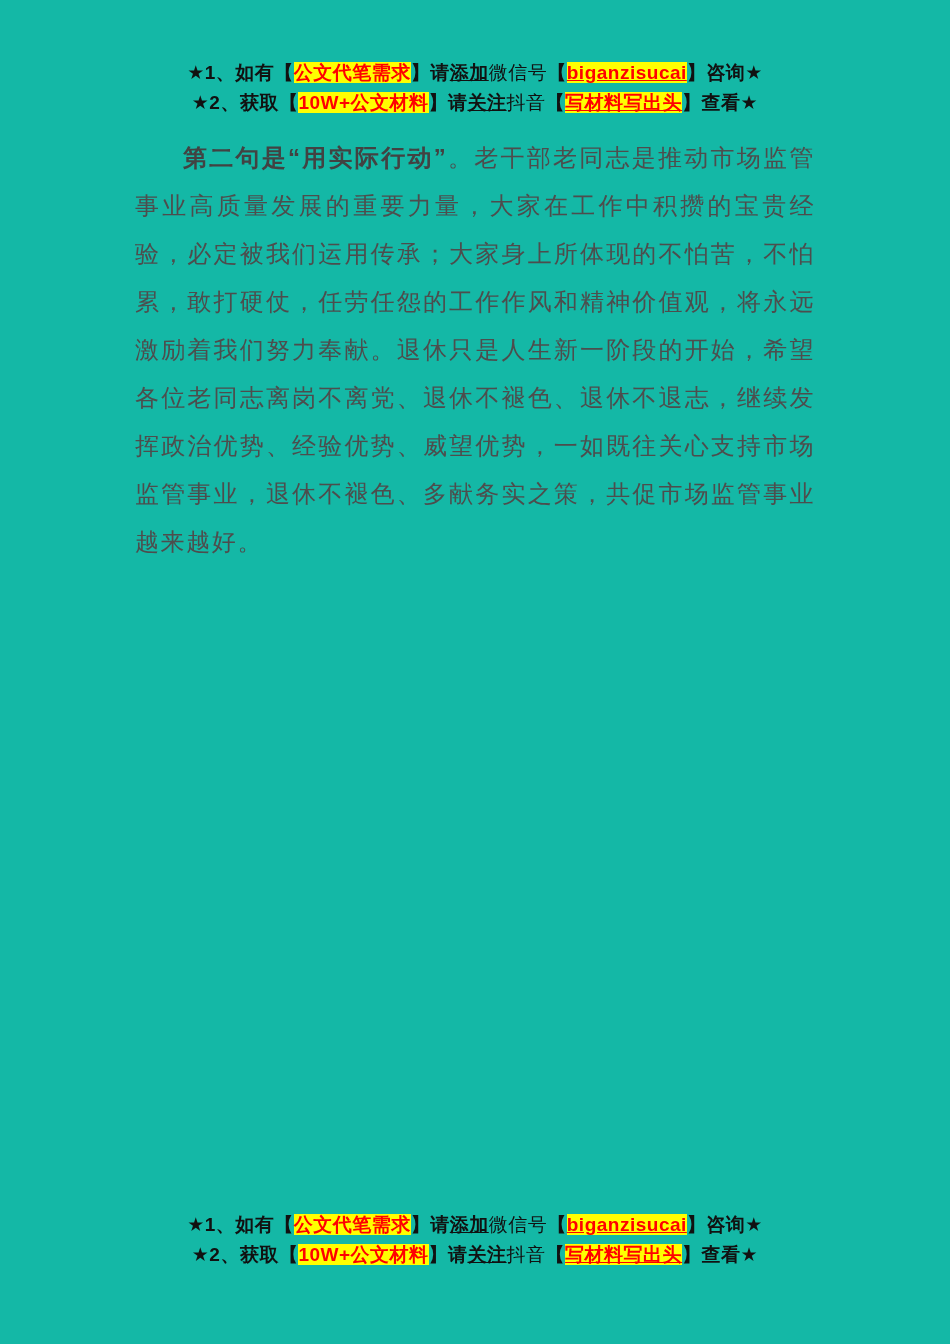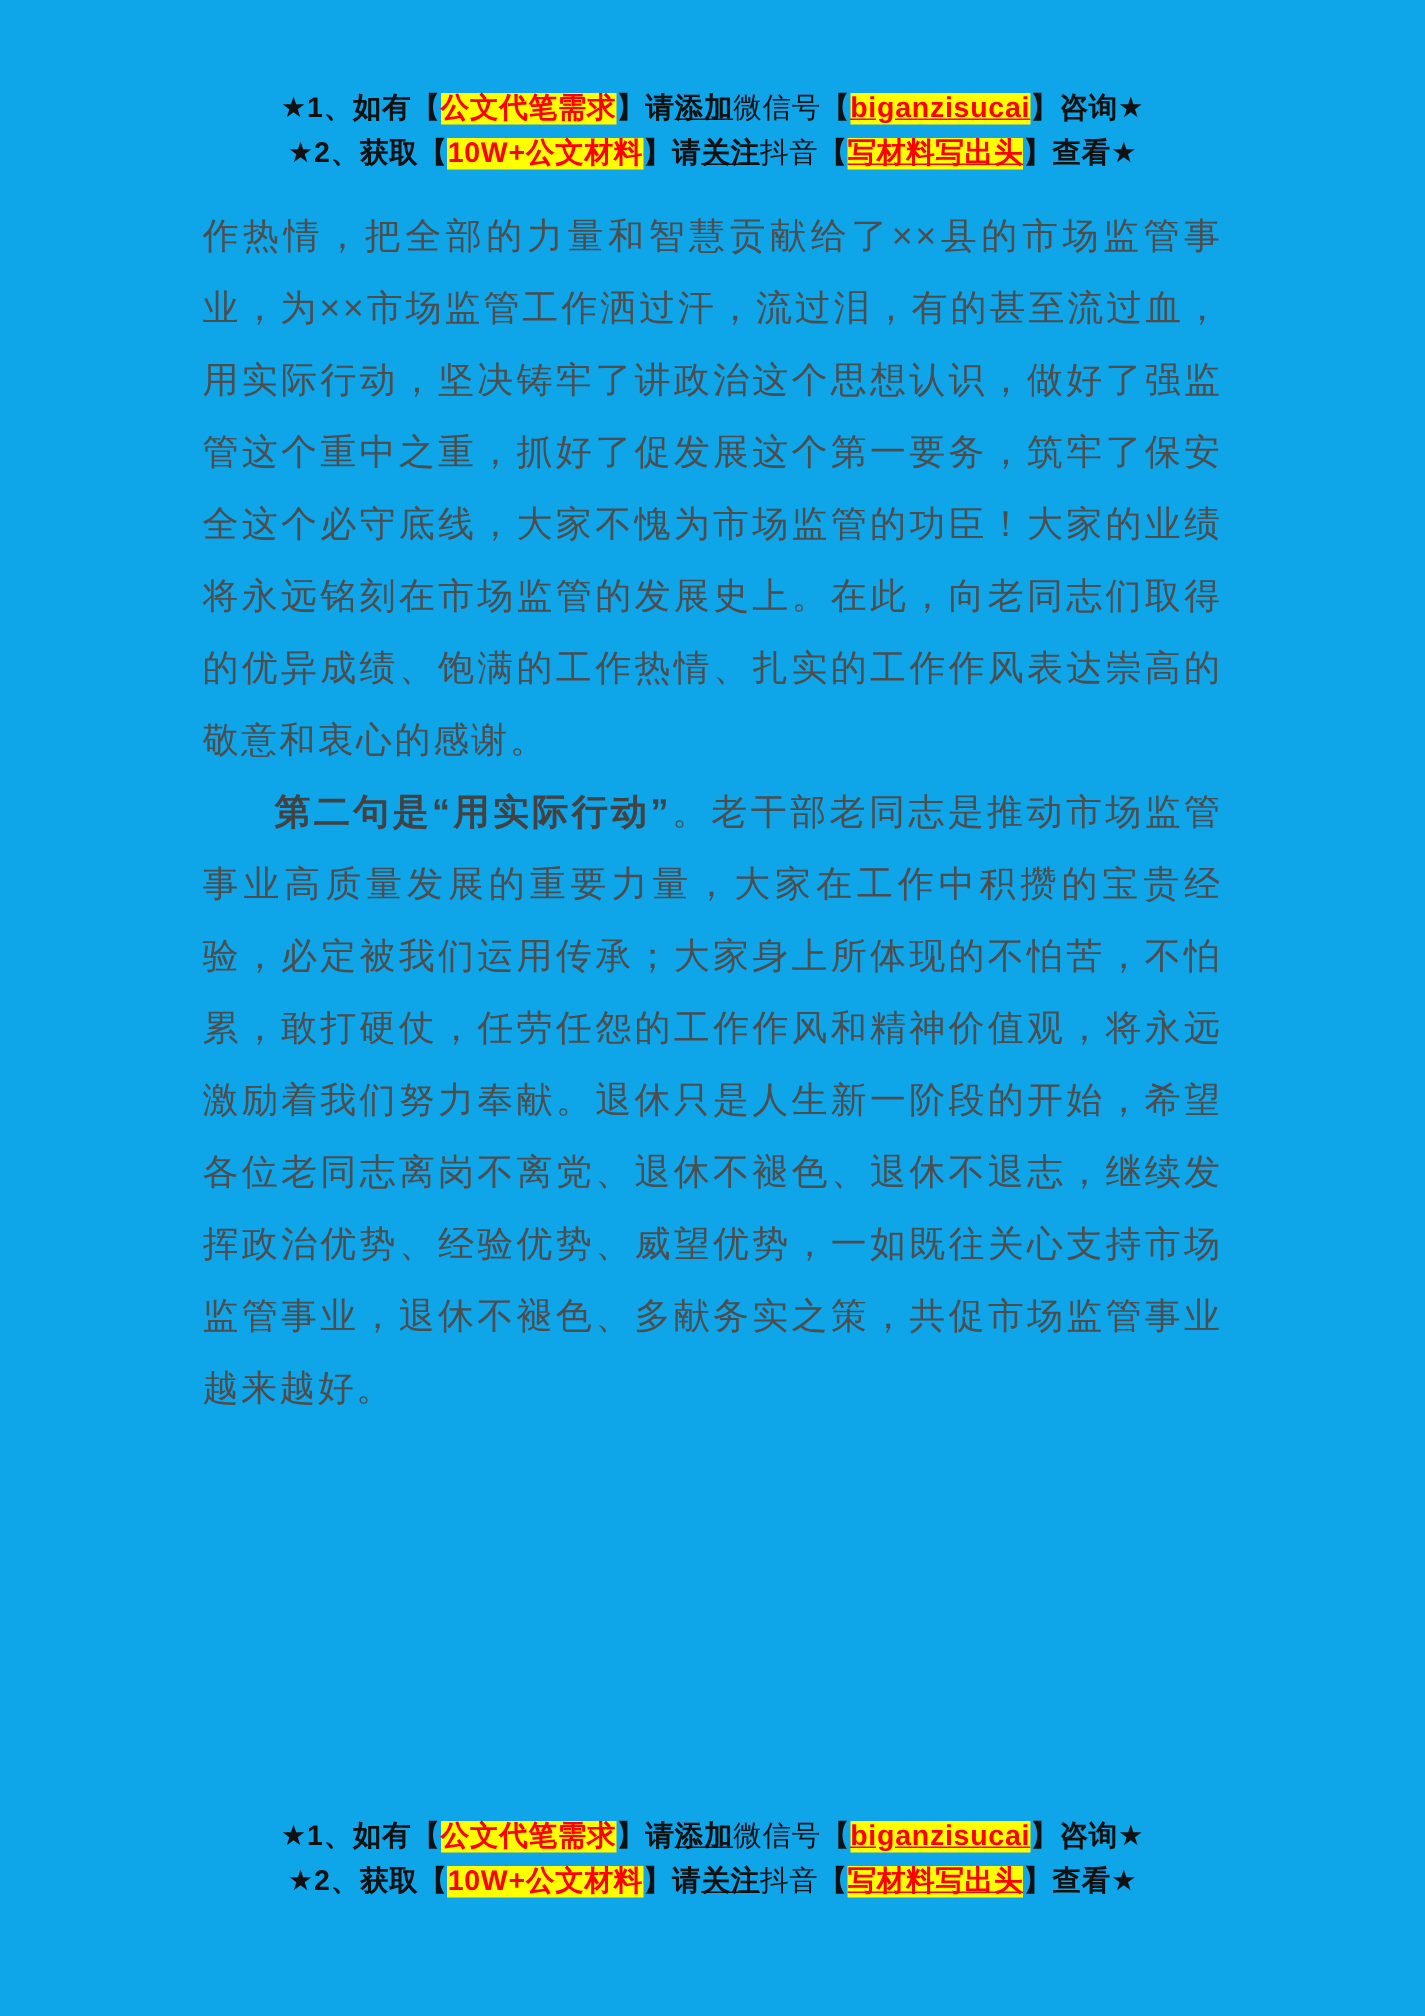--- a/index.html
+++ b/index.html
@@ -5,21 +5,21 @@
   html, body {
     margin: 0;
     padding: 0;
     background: #ffffff;
   }
   .page {
     position: relative;
     width: 950px;
     height: 1344px;
     margin: 0 auto;
-    background: #0ea5e9;
+    background: #14b8a6;
     overflow: hidden;
     font-family: "Liberation Sans", "DejaVu Sans", sans-serif;
   }
   
   .promo {
     text-align: center;
     font-size: 19px;
     line-height: 30px;
     color: #111111;
     font-weight: 700;
@@ -62,21 +62,20 @@
 <body>
 
 <div class="page">
 
   <div class="promo promo-top">
     <div class="promo-line"><span>★1、如有【</span><span class="hl">公文代笔需求</span><span>】请</span><span class="ul">添加</span><span class="reg">微信号</span><span>【</span><span class="hl ul">biganzisucai</span><span>】咨询★</span></div>
     <div class="promo-line"><span>★2、获取【</span><span class="hl">10W+公文材料</span><span>】请</span><span class="ul">关注</span><span class="reg">抖音</span><span>【</span><span class="hl ul">写材料写出头</span><span>】查看★</span></div>
   </div>
 
   <div class="doc-body">
-    <p class="para"><span class="lead"></span><span>作热情，把全部的力量和智慧贡献给了××县的市场监管事业，为××市场监管工作洒过汗，流过泪，有的甚至流过血，用实际行动，坚决铸牢了讲政治这个思想认识，做好了强监管这个重中之重，抓好了促发展这个第一要务，筑牢了保安全这个必守底线，大家不愧为市场监管的功臣！大家的业绩将永远铭刻在市场监管的发展史上。在此，向老同志们取得的优异成绩、饱满的工作热情、扎实的工作作风表达崇高的敬意和衷心的感谢。</span></p>
     <p class="para indent"><span class="lead">第二句是“用实际行动”</span><span>。老干部老同志是推动市场监管事业高质量发展的重要力量，大家在工作中积攒的宝贵经验，必定被我们运用传承；大家身上所体现的不怕苦，不怕累，敢打硬仗，任劳任怨的工作作风和精神价值观，将永远激励着我们努力奉献。退休只是人生新一阶段的开始，希望各位老同志离岗不离党、退休不褪色、退休不退志，继续发挥政治优势、经验优势、威望优势，一如既往关心支持市场监管事业，退休不褪色、多献务实之策，共促市场监管事业越来越好。</span></p>
   </div>
 
   <div class="promo promo-bottom">
     <div class="promo-line"><span>★1、如有【</span><span class="hl">公文代笔需求</span><span>】请</span><span class="ul">添加</span><span class="reg">微信号</span><span>【</span><span class="hl ul">biganzisucai</span><span>】咨询★</span></div>
     <div class="promo-line"><span>★2、获取【</span><span class="hl">10W+公文材料</span><span>】请</span><span class="ul">关注</span><span class="reg">抖音</span><span>【</span><span class="hl ul">写材料写出头</span><span>】查看★</span></div>
   </div>
 
 </div>
 

